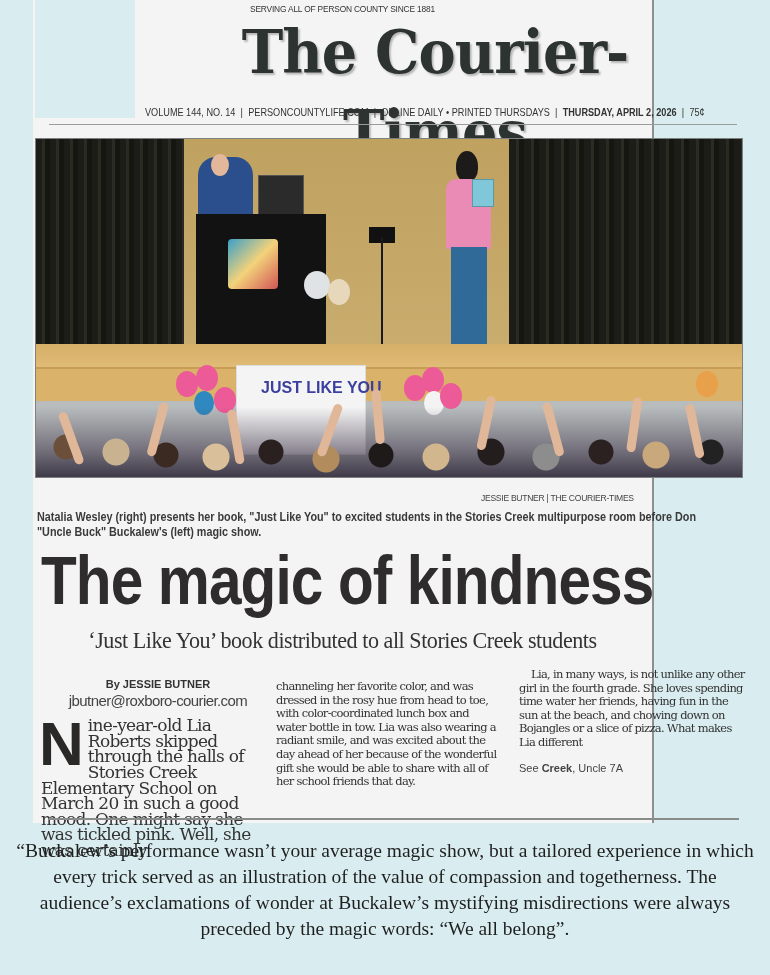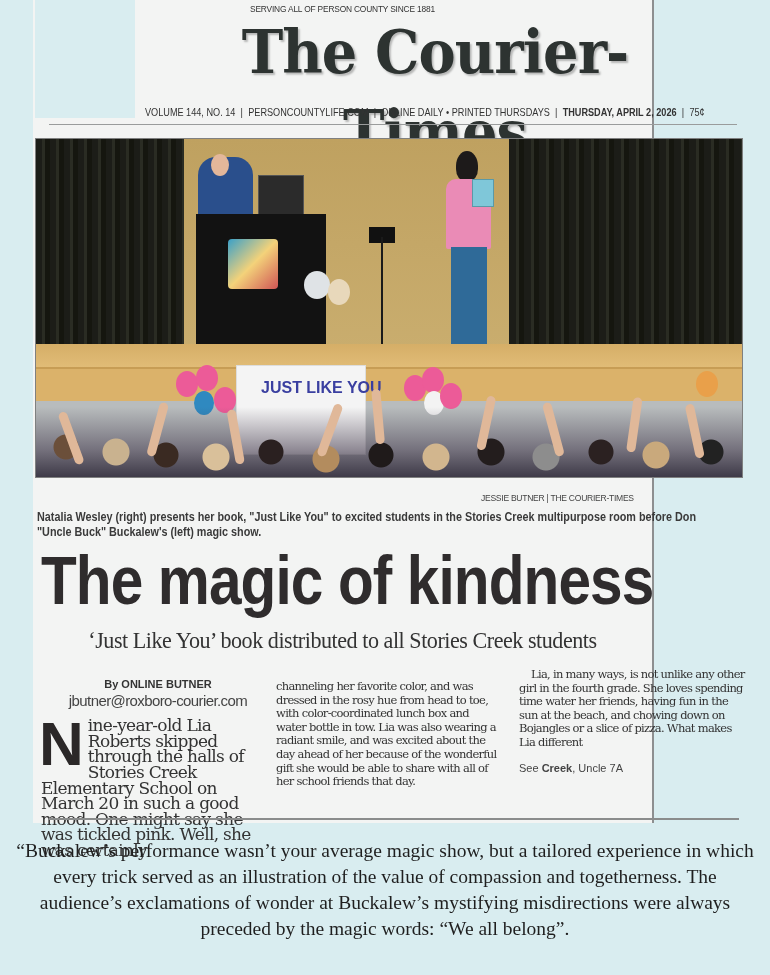--- a/index.html
+++ b/index.html
@@ -298,21 +298,21 @@
     <div class="arm" style="left:660px;top:264px;transform:rotate(-12deg);"></div>
   </div>
 
   <div class="credit">JESSIE BUTNER | THE COURIER-TIMES</div>
   <div class="caption">Natalia Wesley (right) presents her book, "Just Like You" to excited students in the Stories Creek multipurpose room before Don "Uncle Buck" Buckalew's (left) magic show.</div>
 
   <div class="headline">The magic of kindness</div>
   <div class="subhead">‘Just Like You’ book distributed to all Stories Creek students</div>
 
   <div class="col col1">
-    <div class="byline">By ONLINE BUTNER</div>
+    <div class="byline">By JESSIE BUTNER</div>
     <div class="email">jbutner@roxboro-courier.com</div>
     <div class="dropcap-wrap">
       <span class="dropcap">N</span>
       <span class="body">ine-year-old Lia Roberts skipped through the halls of Stories Creek Elementary School on March 20 in such a good mood. One might say she was tickled pink. Well, she was certainly</span>
     </div>
   </div>
 
   <div class="col col2">
     <div class="body">channeling her favorite color, and was dressed in the rosy hue from head to toe, with color-coordinated lunch box and water bottle in tow. Lia was also wearing a radiant smile, and was excited about the day ahead of her because of the wonderful gift she would be able to share with all of her school friends that day.</div>
   </div>

